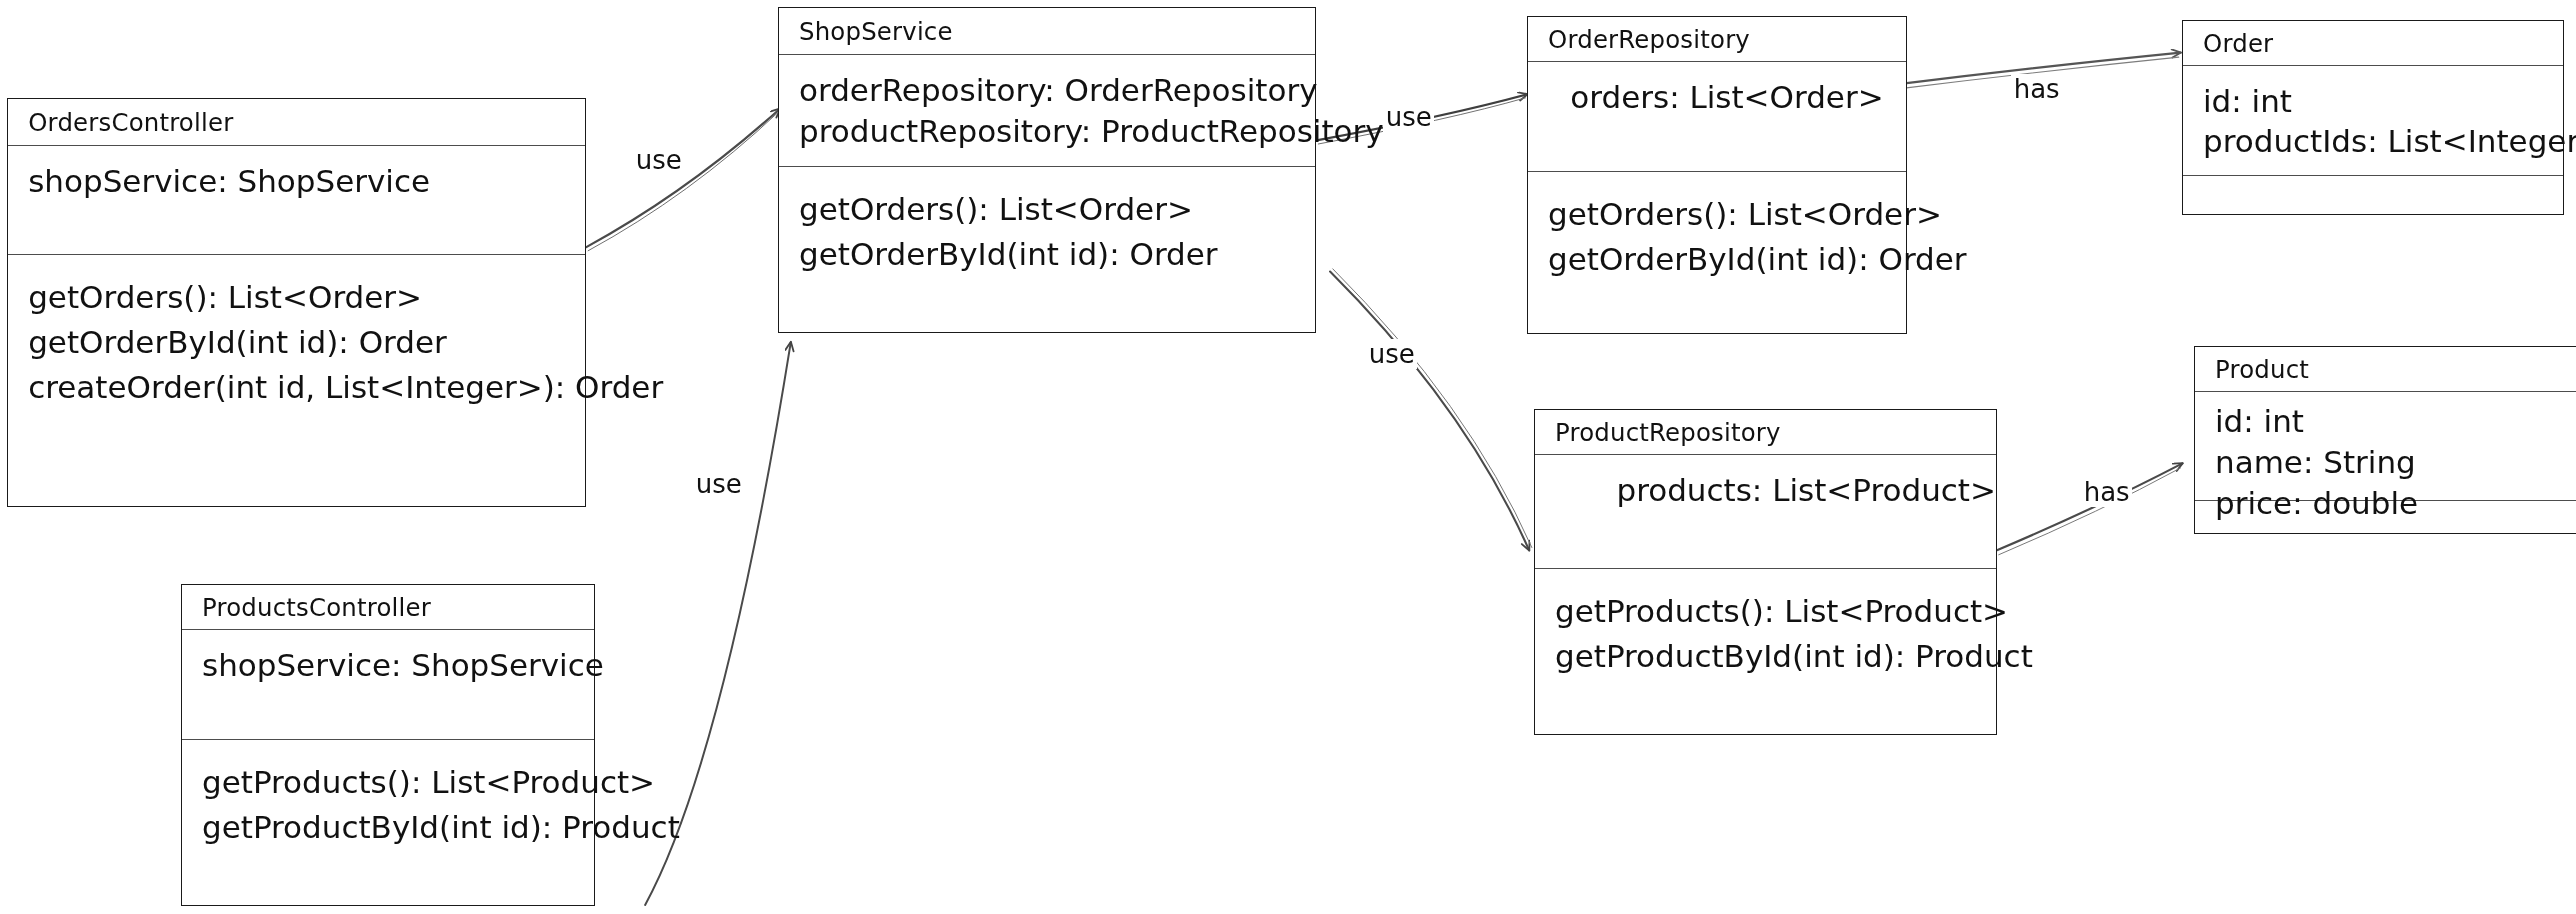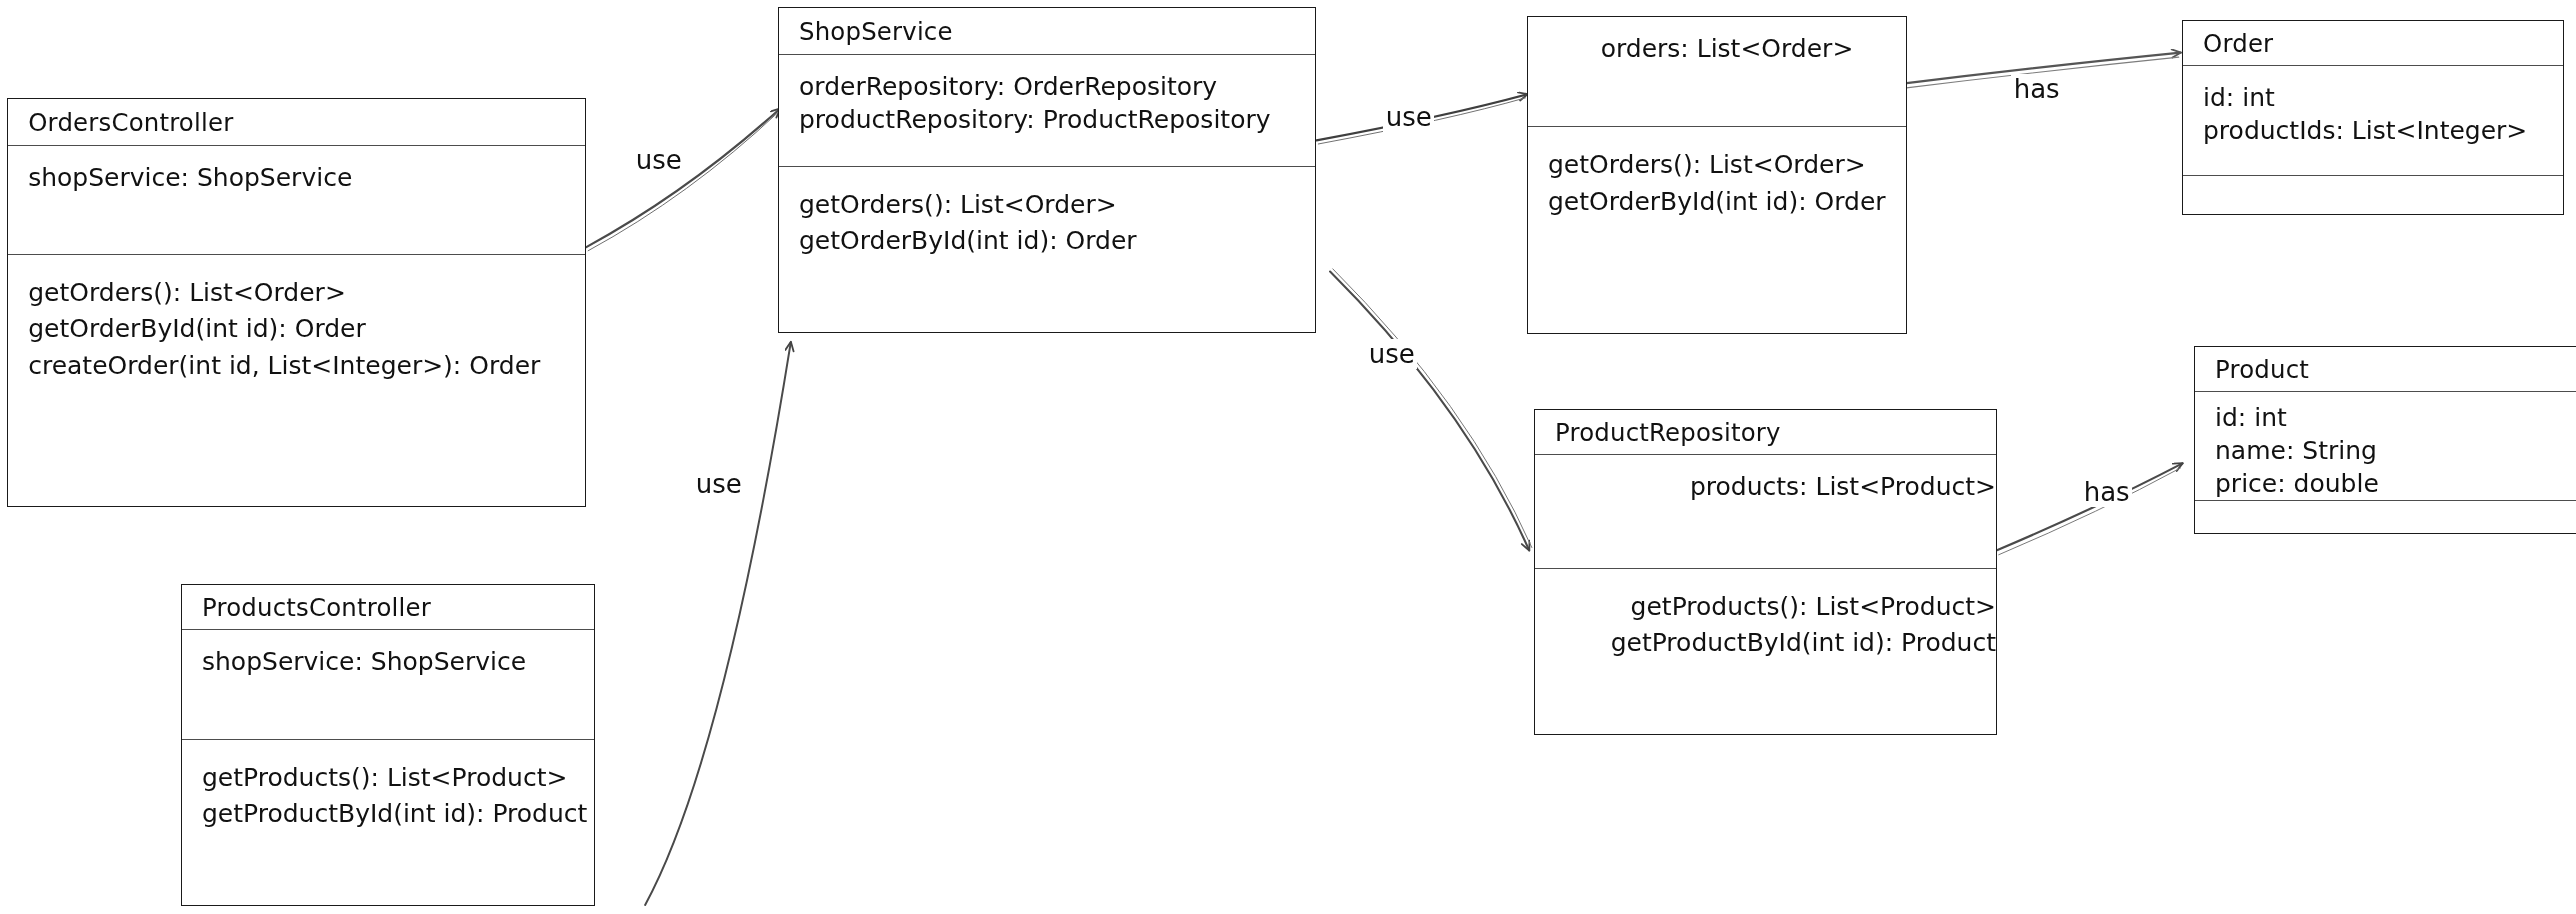--- a/index.html
+++ b/index.html
@@ -32,21 +32,21 @@
     border-bottom: 1.8px solid #4d4d4d;
     font-size: 24.4px;
     color: #111111;
     letter-spacing: 0.2px;
     white-space: nowrap;
   }
   .uml-section {
     box-sizing: border-box;
     padding: 14.5px 0 0 20px;
     border-bottom: 1.8px solid #4d4d4d;
-    font-size: 25px;
+    font-size: 31px;
     color: #111111;
     line-height: 1.32;
     white-space: nowrap;
   }
   .uml-section.last {
     border-bottom: none;
   }
   .uml-section .row {
     display: block;
     white-space: nowrap;
@@ -149,20 +149,21 @@
       <span class="row">orderRepository: OrderRepository</span>
       <span class="row">productRepository: ProductRepository</span>
     </div>
     <div class="uml-section methods last" style="flex:1;">
       <span class="row">getOrders(): List&lt;Order&gt;</span>
       <span class="row">getOrderById(int id): Order</span>
     </div>
   </div>
 
   <div class="uml-class" style="left:1527px; top:16.3px; width:380px; height:318px;">
+    <div class="uml-title" style="height:45px;">OrderRepository</div>
     <div class="uml-section" style="height:110px;text-align:center;">
       <span class="row">orders: List&lt;Order&gt;</span>
     </div>
     <div class="uml-section methods last" style="flex:1;">
       <span class="row">getOrders(): List&lt;Order&gt;</span>
       <span class="row">getOrderById(int id): Order</span>
     </div>
   </div>
 
   <div class="uml-class" style="left:2182px; top:20px; width:382px; height:195px;">

